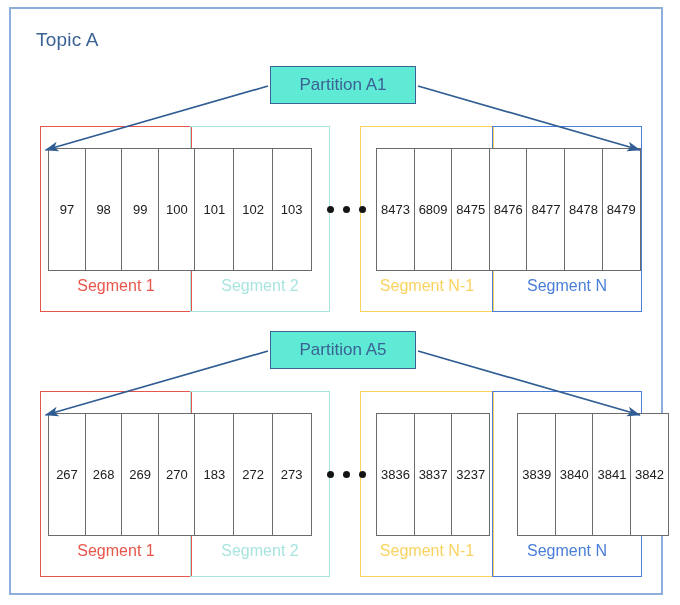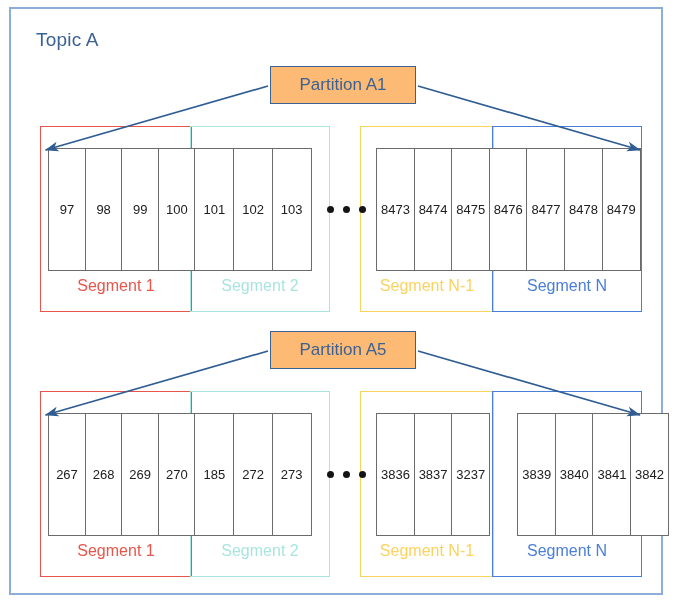--- a/index.html
+++ b/index.html
@@ -14,21 +14,21 @@
     border:2px solid #8daedb;background:#ffffff;box-sizing:border-box;
   }
   .topic-title{
     position:absolute;left:25px;top:20px;
     font-size:19px;color:#3b6294;letter-spacing:.2px;white-space:nowrap;
   }
 
   
   .partition-box{
     position:absolute;box-sizing:border-box;
-    border:1.6px solid #3b6294;background:#fdba74;
+    border:1.6px solid #3b6294;background:#5eead4;
     display:flex;align-items:center;justify-content:center;
     font-size:17px;color:#3b6294;z-index:6;white-space:nowrap;
   }
   .partition-a1{left:270px;top:66px;width:146px;height:38px;}
   .partition-a5{left:270px;top:331px;width:146px;height:38px;}
 
   
   .seg-box{position:absolute;box-sizing:border-box;background:transparent;}
   .seg-label{
     position:absolute;left:0;right:0;text-align:center;
@@ -116,21 +116,21 @@
     </div>
 
     <div class="dots" style="left:327px;top:206px;">
       <span class="dot"></span>
       <span class="dot"></span>
       <span class="dot"></span>
     </div>
 
     <div class="cells" style="left:376px;top:148px;height:123px;">
       <div class="cell" style="width:39px;">8473</div>
-      <div class="cell" style="width:39px;">8474</div>
+      <div class="cell" style="width:39px;">6809</div>
       <div class="cell" style="width:39px;">8475</div>
       <div class="cell" style="width:39px;">8476</div>
       <div class="cell" style="width:39px;">8477</div>
       <div class="cell" style="width:39px;">8478</div>
       <div class="cell" style="width:39px;">8479</div>
     </div>
   </div>
 
   <div>
 
@@ -145,21 +145,21 @@
     </div>
     <div class="seg-box" style="left:492px;top:391px;width:150px;height:186px;border:1.7px solid #4a7ed9;">
       <div class="seg-label" style="top:150px;color:#4a7ed9;">Segment N</div>
     </div>
 
     <div class="cells" style="left:48px;top:413px;height:123px;">
       <div class="cell" style="width:38px;">267</div>
       <div class="cell" style="width:38px;">268</div>
       <div class="cell" style="width:38px;">269</div>
       <div class="cell" style="width:38px;">270</div>
-      <div class="cell" style="width:40px;">185</div>
+      <div class="cell" style="width:40px;">183</div>
       <div class="cell" style="width:40px;">272</div>
       <div class="cell" style="width:40px;">273</div>
     </div>
 
     <div class="dots" style="left:327px;top:471px;">
       <span class="dot"></span>
       <span class="dot"></span>
       <span class="dot"></span>
     </div>
 

